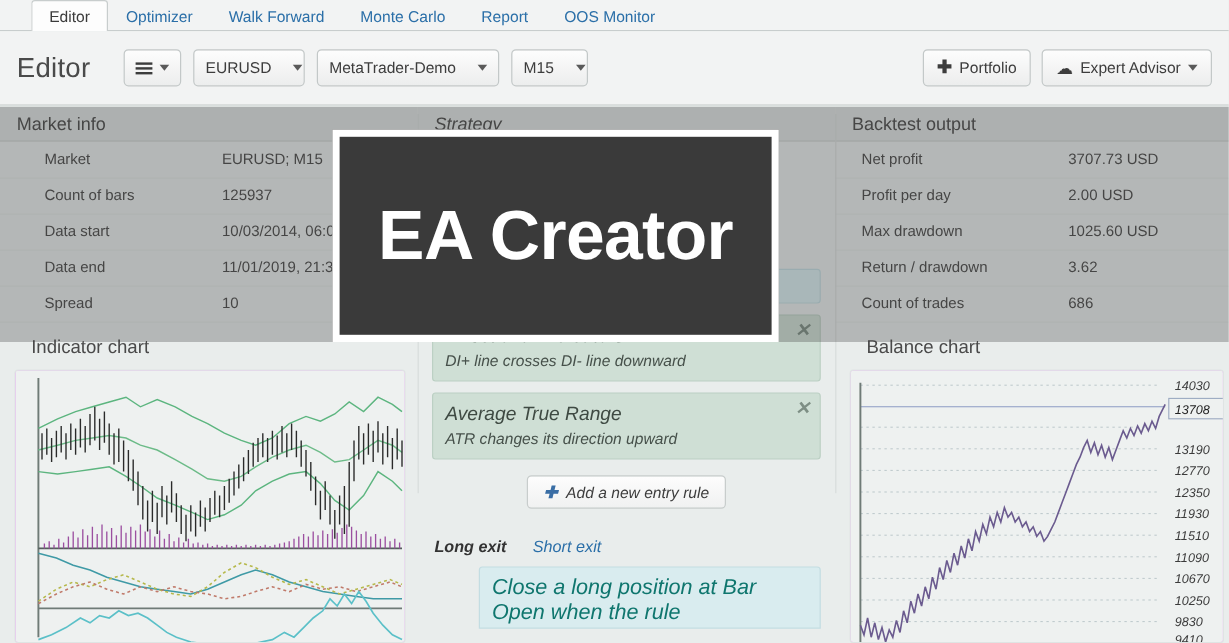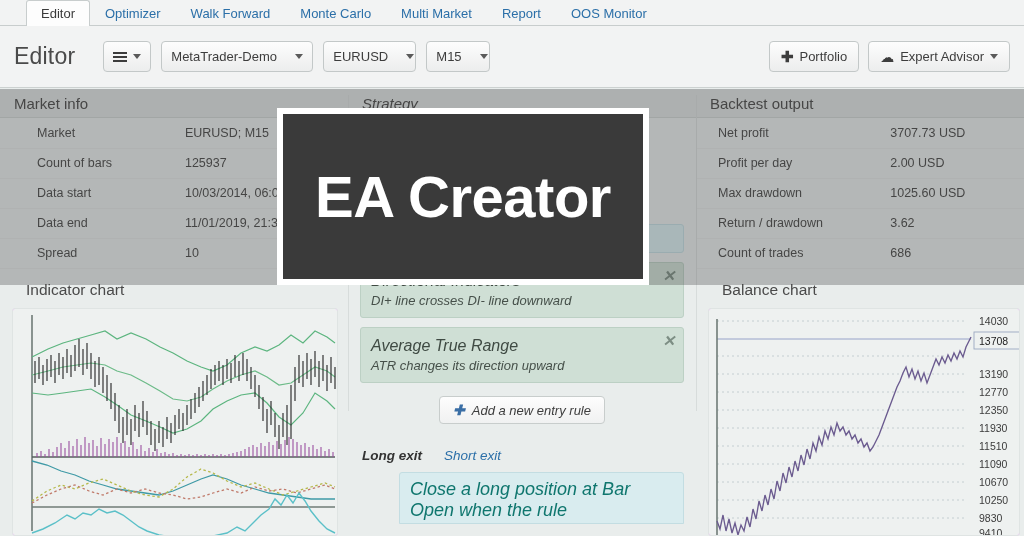--- a/index.html
+++ b/index.html
@@ -117,20 +117,21 @@
     padding: 12px 0 9px 14px;
     margin-left: 12px;
   }
   .chart-box {
     margin: 0 10px 0 12px;
     background: #f0abfc;
     border: 1px solid #dfe4e3;
     border-radius: 3px;
     overflow: hidden;
     position: relative;
+    font-style: italic;
   }
   .chart-box svg { display: block; }
 
   
   .strategy-body { padding: 0 12px; }
   .note-box {
     background: #d9ecef; border: 1px solid #c3dde2;
     border-radius: 3px; color: #30707f;
     font-size: 13.5px; padding: 6px 10px;
   }
@@ -189,44 +190,43 @@
 </head>
 <body>
 
 <div id="app">
 
   <div class="tabbar">
     <div class="tab active"><span>Editor</span></div>
     <div class="tab"><span>Optimizer</span></div>
     <div class="tab"><span>Walk Forward</span></div>
     <div class="tab"><span>Monte Carlo</span></div>
-    <div class="tab"><span>Multi Market</span></div>
     <div class="tab"><span>Report</span></div>
     <div class="tab"><span>OOS Monitor</span></div>
   </div>
 
   <div class="toolbar">
     <div class="page-title">Editor</div>
 
     <div class="btn menu">
       <span class="hamburger">
           <i></i>
           <i></i>
           <i></i>
         </span>
       <span class="caret"></span>
     </div>
 
+    <div class="dd" style="width:93px">
+      <span class="lbl">EURUSD</span>
+      <span class="caret"></span>
+    </div>
+
     <div class="dd" style="width:152px">
       <span class="lbl">MetaTrader-Demo</span>
-      <span class="caret"></span>
-    </div>
-
-    <div class="dd" style="width:93px">
-      <span class="lbl">EURUSD</span>
       <span class="caret"></span>
     </div>
 
     <div class="dd" style="width:64px">
       <span class="lbl">M15</span>
       <span class="caret"></span>
     </div>
 
     <div class="spacer"></div>
 

